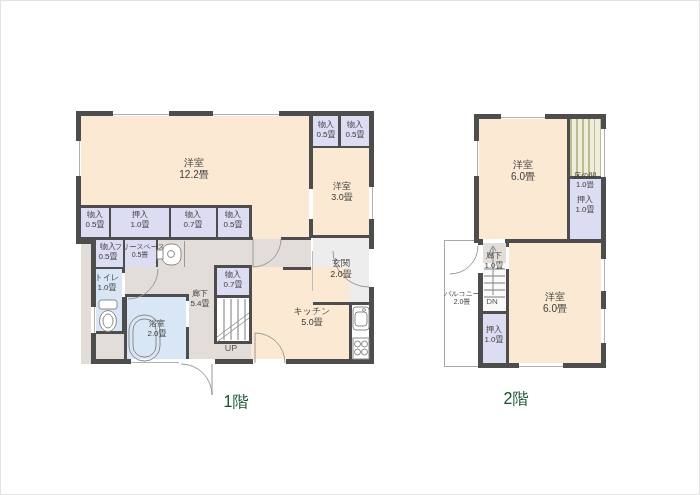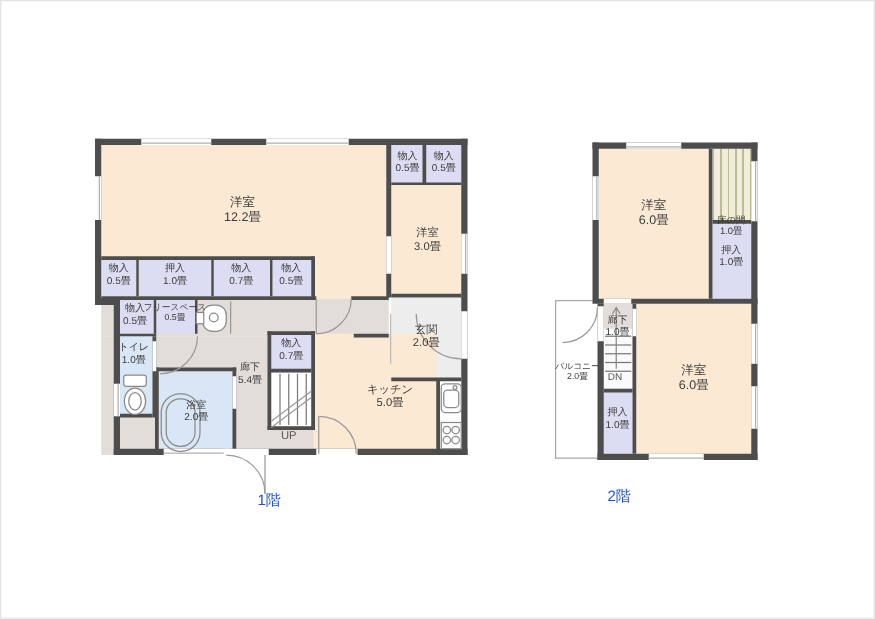--- a/index.html
+++ b/index.html
@@ -8,21 +8,21 @@
   .rm{position:absolute;z-index:1;box-sizing:border-box;}
   .wall{position:absolute;background:var(--wall,#4d4d4d);z-index:2;}
   .thin{position:absolute;background:#9a9a9a;z-index:2;}
   .win{position:absolute;background:#fff;z-index:3;}
   .win.h::after{content:"";position:absolute;left:0;right:0;top:50%;height:1px;background:#b0b0b0;}
   .win.v::after{content:"";position:absolute;top:0;bottom:0;left:50%;width:1px;background:#b0b0b0;}
   .gap{position:absolute;background:#fff;z-index:3;}
   .lbl{position:absolute;z-index:5;display:flex;flex-direction:column;align-items:center;justify-content:space-between;
        text-align:center;color:#3c3c3c;line-height:1.2;white-space:nowrap;letter-spacing:0;}
   .s10{font-size:10px;} .s9{font-size:9px;} .s8{font-size:8px;} .s75{font-size:7.5px;margin-top:40px;} .s7{font-size:7px;}
-  .cap{position:absolute;z-index:5;font-size:12px;color:#1d4ed8;}
+  .cap{position:absolute;z-index:5;font-size:16px;color:#14532d;text-align:center;}
   svg.overlay{position:absolute;left:0;top:0;z-index:4;pointer-events:none;}
   .bal{position:absolute;z-index:1;background:#fff;border:1.5px solid #a8a8a8;border-right:none;box-sizing:border-box;}
 </style>
 </head>
 <body>
 
 <div class="canvas">
 
   <div>
 

